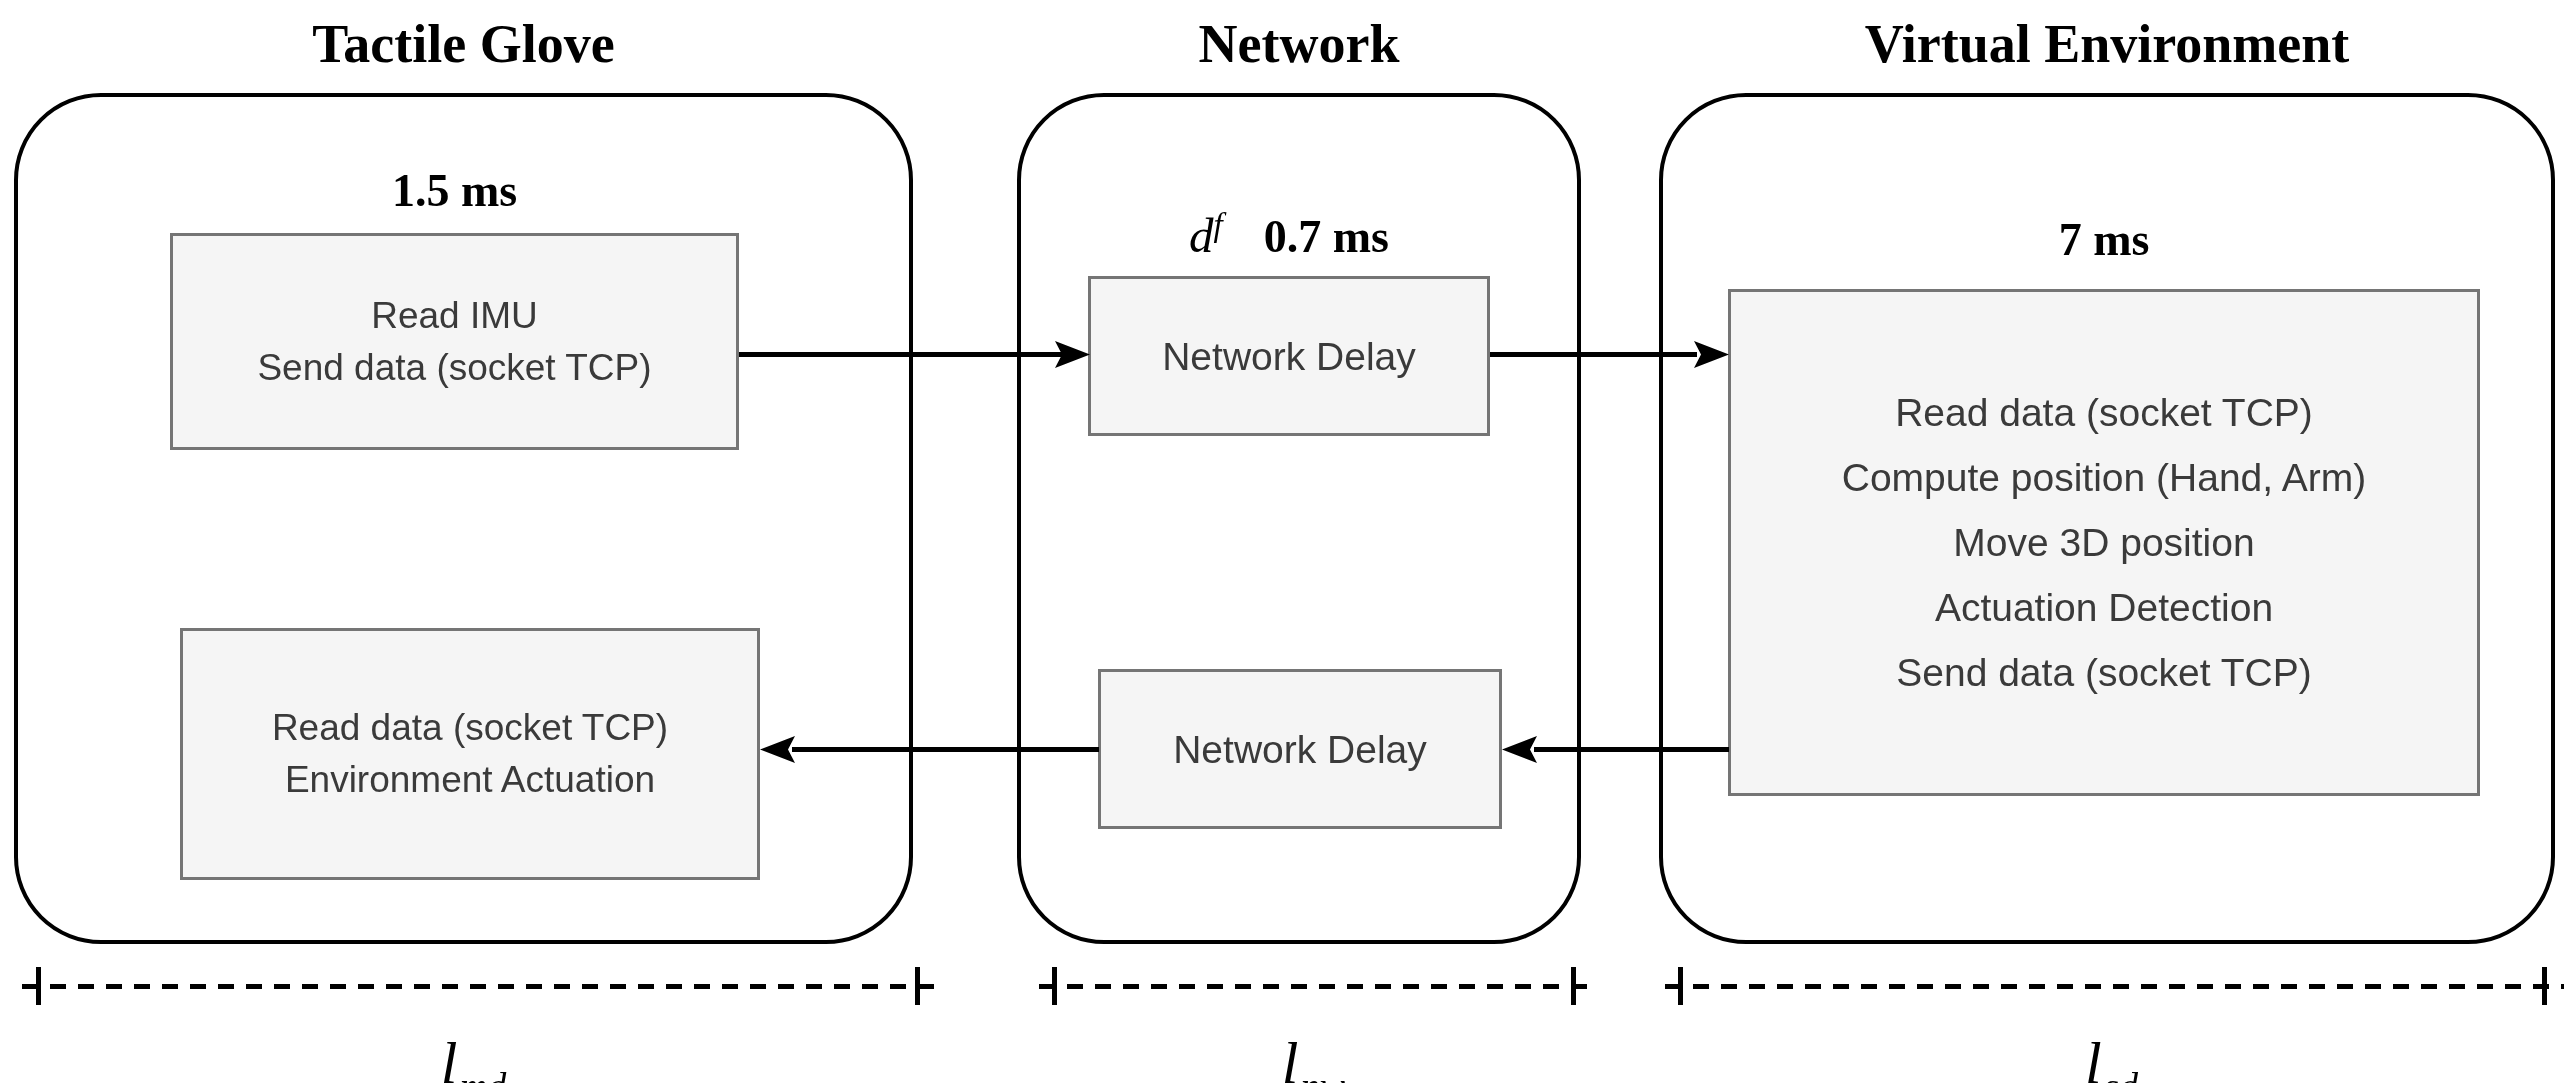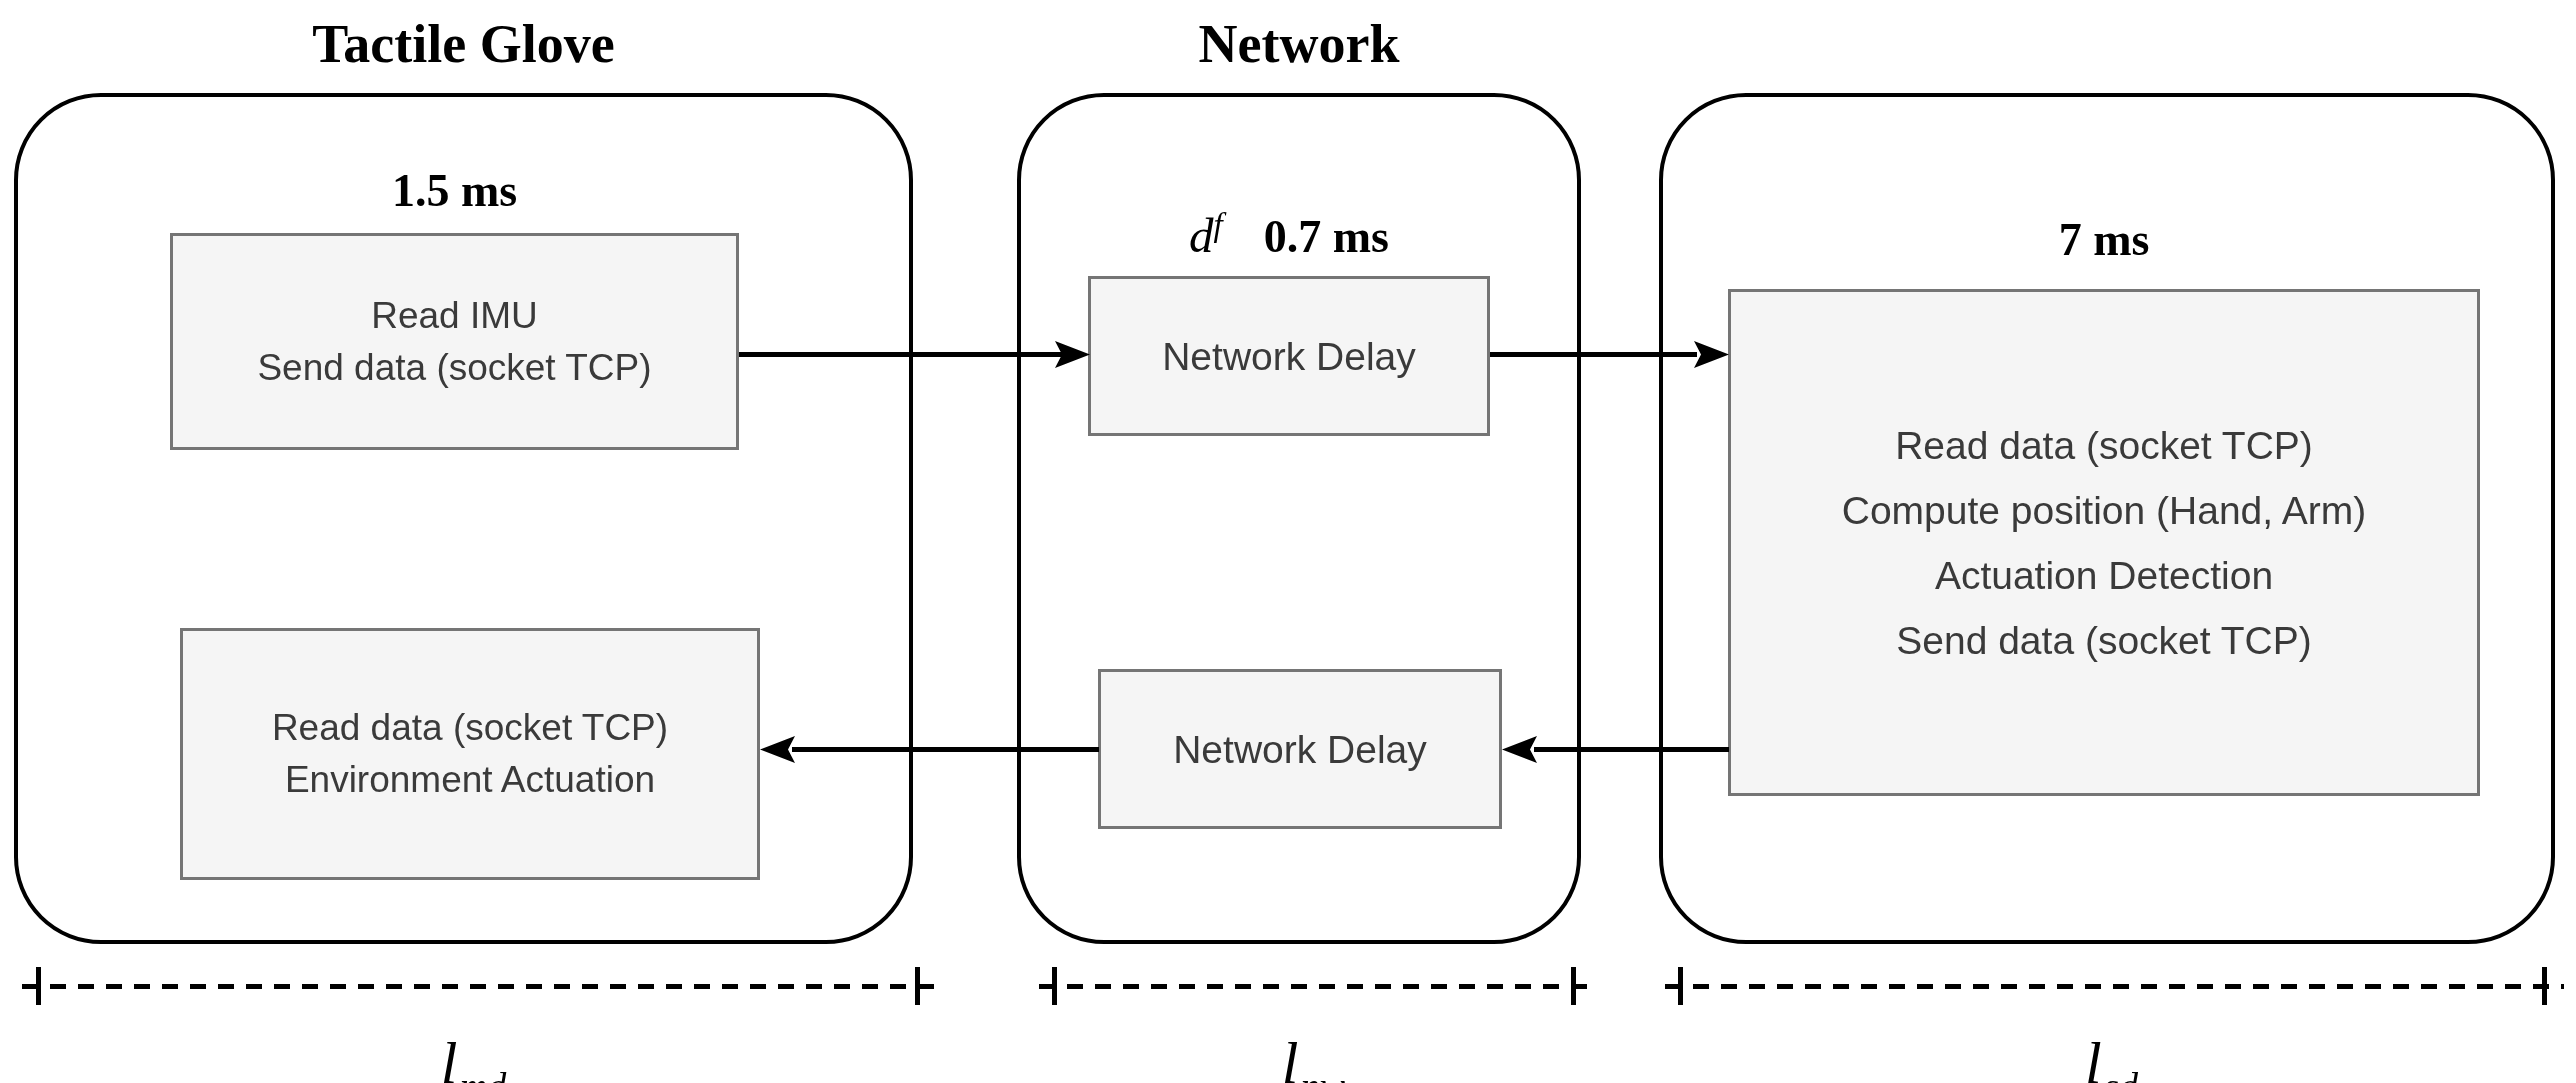--- a/index.html
+++ b/index.html
@@ -121,20 +121,21 @@
 <body>
 
 <div class="stage">
 
   <div class="container" id="c-glove"></div>
   <div class="container" id="c-network"></div>
   <div class="container" id="c-ve"></div>
 
   <div class="title" id="t-glove">Tactile Glove</div>
   <div class="title" id="t-network">Network</div>
+  <div class="title" id="t-ve">Virtual Environment</div>
 
   <div class="time-label" id="tl-glove-upper">1.5 ms</div>
 
   <div class="time-label" id="tl-net-forward">
     <span class="mvar">d</span><span class="mvar-sup">f</span><span>0.7 ms</span>
   </div>
 
 
   <div class="time-label" id="tl-ve">7 ms</div>
 
@@ -152,20 +153,21 @@
     <span class="bline">Network Delay</span>
   </div>
 
   <div class="pbox" id="b-net-backward">
     <span class="bline">Network Delay</span>
   </div>
 
   <div class="pbox" id="b-ve">
     <span class="bline">Read data (socket TCP)</span>
     <span class="bline">Compute position (Hand, Arm)</span>
+    <span class="bline">Move 3D position</span>
     <span class="bline">Actuation Detection</span>
     <span class="bline">Send data (socket TCP)</span>
   </div>
 
   <div class="shaft" id="s1"></div>
   <div class="ahead right" id="h1"></div>
   <div class="shaft" id="s2"></div>
   <div class="ahead right" id="h2"></div>
 
   <div class="shaft" id="s3"></div>

